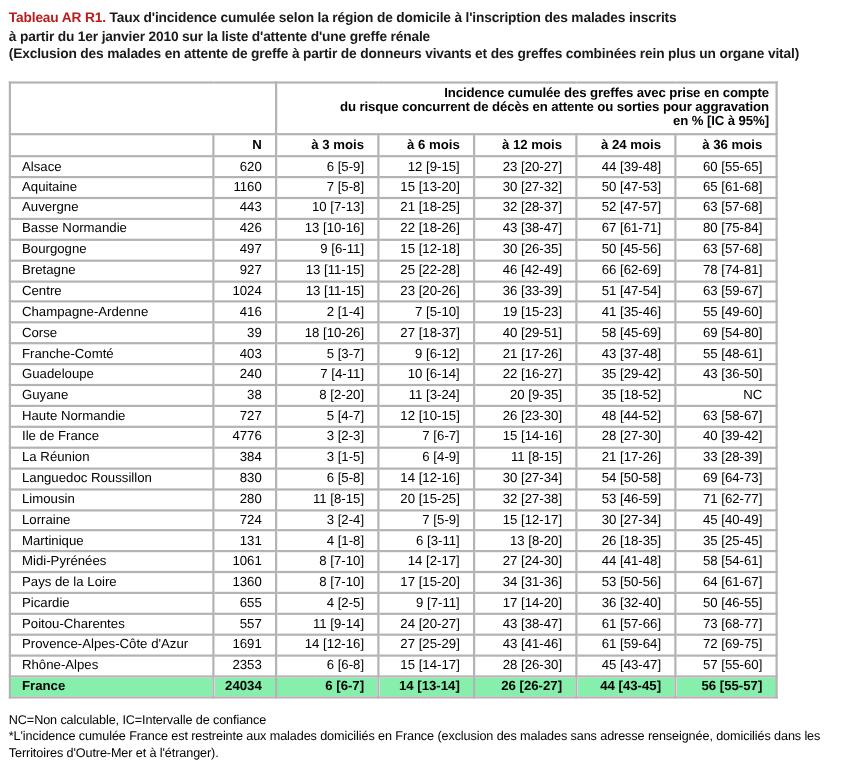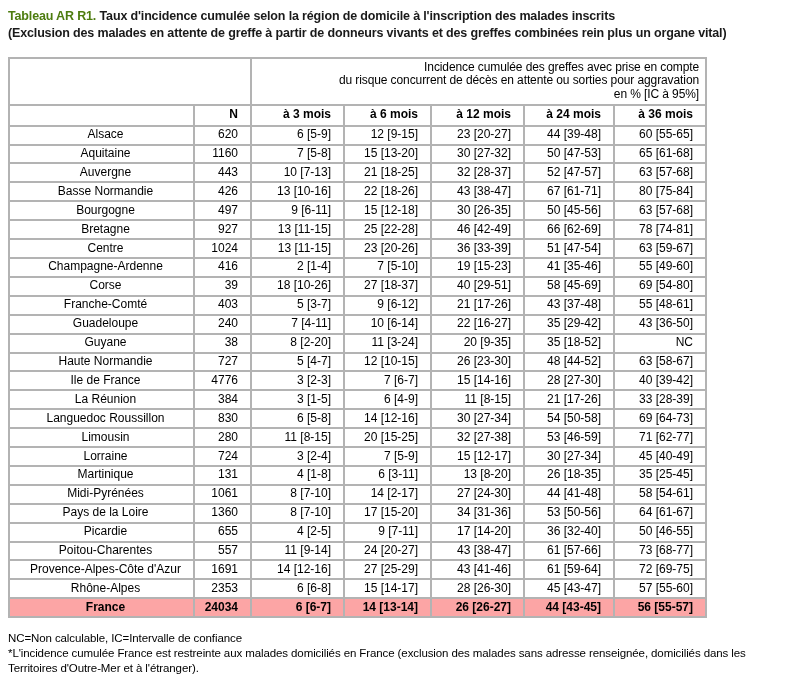--- a/index.html
+++ b/index.html
@@ -20,77 +20,78 @@
   }
   
   .title-block {
     font-size: 12.5px;
     font-weight: bold;
     line-height: 16.5px;
     letter-spacing: -0.15px;
     margin-bottom: 16px;
     color: #1a1a1a;
   }
-  .title-label { color: #4d7c0f; }
+  .title-label { color: #b91c1c; }
   
   table.incidence {
     border-collapse: collapse;
     table-layout: fixed;
     width: 697px;
   }
   table.incidence th,
   table.incidence td {
     border: 2px solid #b3b3b3;
     font-size: 12px;
     line-height: 13.4px;
     vertical-align: bottom;
     overflow: hidden;
     white-space: nowrap;
   }
   th.corner-cell { border-bottom: 2px solid #b3b3b3; }
   th.group-header {
     text-align: right;
-    font-weight: normal;
+    font-weight: bold;
     padding: 2px 6px 3px 2px;
     letter-spacing: -0.1px;
   }
   tr.col-header-row th {
     font-weight: bold;
     padding: 2px 12px 3px 2px;
     text-align: right;
   }
   tr.col-header-row th.region-head { padding-left: 10px; text-align: left; }
   td.region {
-    text-align: center;
+    text-align: left;
     padding: 1.5px 2px 2px 10px;
   }
   td.num {
     text-align: right;
     padding: 1.5px 12px 2px 2px;
   }
   tr.total td {
     font-weight: bold;
-    background: #fca5a5;
+    background: #86efac;
   }
   
   .footnotes {
     margin-top: 13px;
     font-size: 11.5px;
     line-height: 15px;
     letter-spacing: -0.1px;
     width: 778px;
   }
 </style>
 </head>
 <body>
 
 <div class="page">
 
   <div class="title-block">
     <div class="title-line"><span class="title-label">Tableau AR R1.</span> <span>Taux d'incidence cumulée selon la région de domicile à l'inscription des malades inscrits</span></div>
+    <div class="title-line">à partir du 1er janvier 2010 sur la liste d'attente d'une greffe rénale</div>
     <div class="title-line">(Exclusion des malades en attente de greffe à partir de donneurs vivants et des greffes combinées rein plus un organe vital)</div>
   </div>
 
   <table class="incidence">
     <colgroup>
       <col style="width:185px">
       <col style="width:57px">
       <col style="width:93px">
       <col style="width:87px">
       <col style="width:93px">

